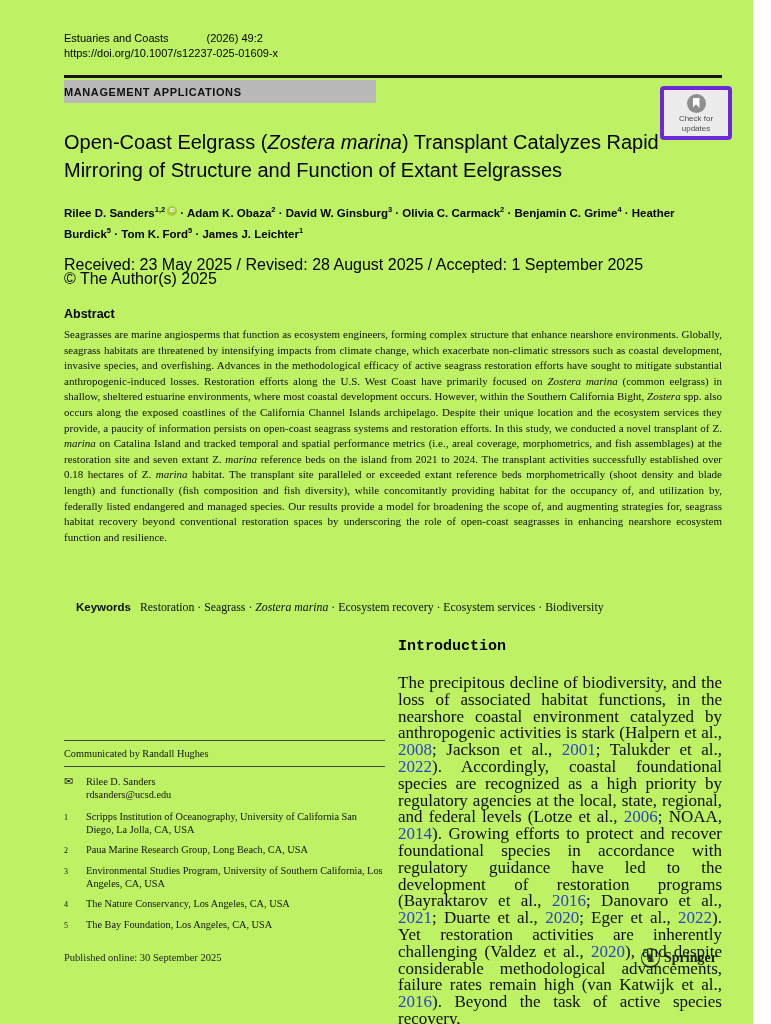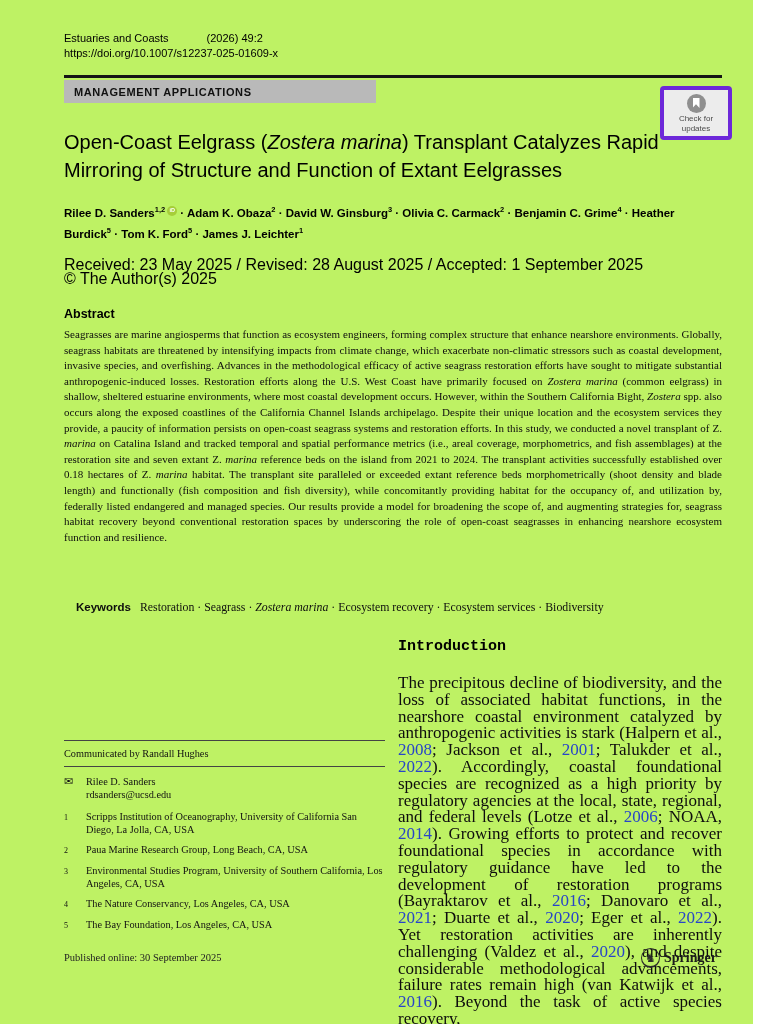--- a/index.html
+++ b/index.html
@@ -9,21 +9,21 @@
     border-bottom:1px solid #cfcfcf;
   }
 
   
   .jhead{position:absolute;left:64px;top:31px;width:658px;font-family:"Liberation Sans",sans-serif;font-size:11px;line-height:15px;color:#000;}
   .jhead .issue{margin-left:38px;}
   .jhead .doi{display:block;color:#000;text-decoration:none;}
   .toprule{position:absolute;left:64px;top:75px;width:658px;height:3px;background:#151515;}
   .banner{position:absolute;left:64px;top:80px;width:312px;height:23px;background:#b9b9b9;
     font-family:"Liberation Sans",sans-serif;font-weight:bold;font-size:11px;letter-spacing:.6px;
-    color:#111;display:flex;align-items:center;padding-left:10px;box-sizing:border-box;}
+    color:#111;display:flex;align-items:center;padding-left:0;box-sizing:border-box;}
 
   
   .check-badge{position:absolute;left:660px;top:86px;width:64px;height:46px;background:#ececec;
     border:4px solid #6d28d9;border-radius:4px;display:flex;flex-direction:column;align-items:center;
     justify-content:center;gap:1px;cursor:pointer;}
   .check-circle{width:19px;height:19px;border-radius:50%;background:#8f8f8f;display:flex;align-items:center;justify-content:center;}
   .check-pin{width:7px;height:10px;background:#ffffff;clip-path:polygon(0 0,100% 0,100% 100%,50% 62%,0 100%);}
   .check-text{font-family:"Liberation Sans",sans-serif;font-size:8px;line-height:9px;color:#4a4a4a;}
 
   

